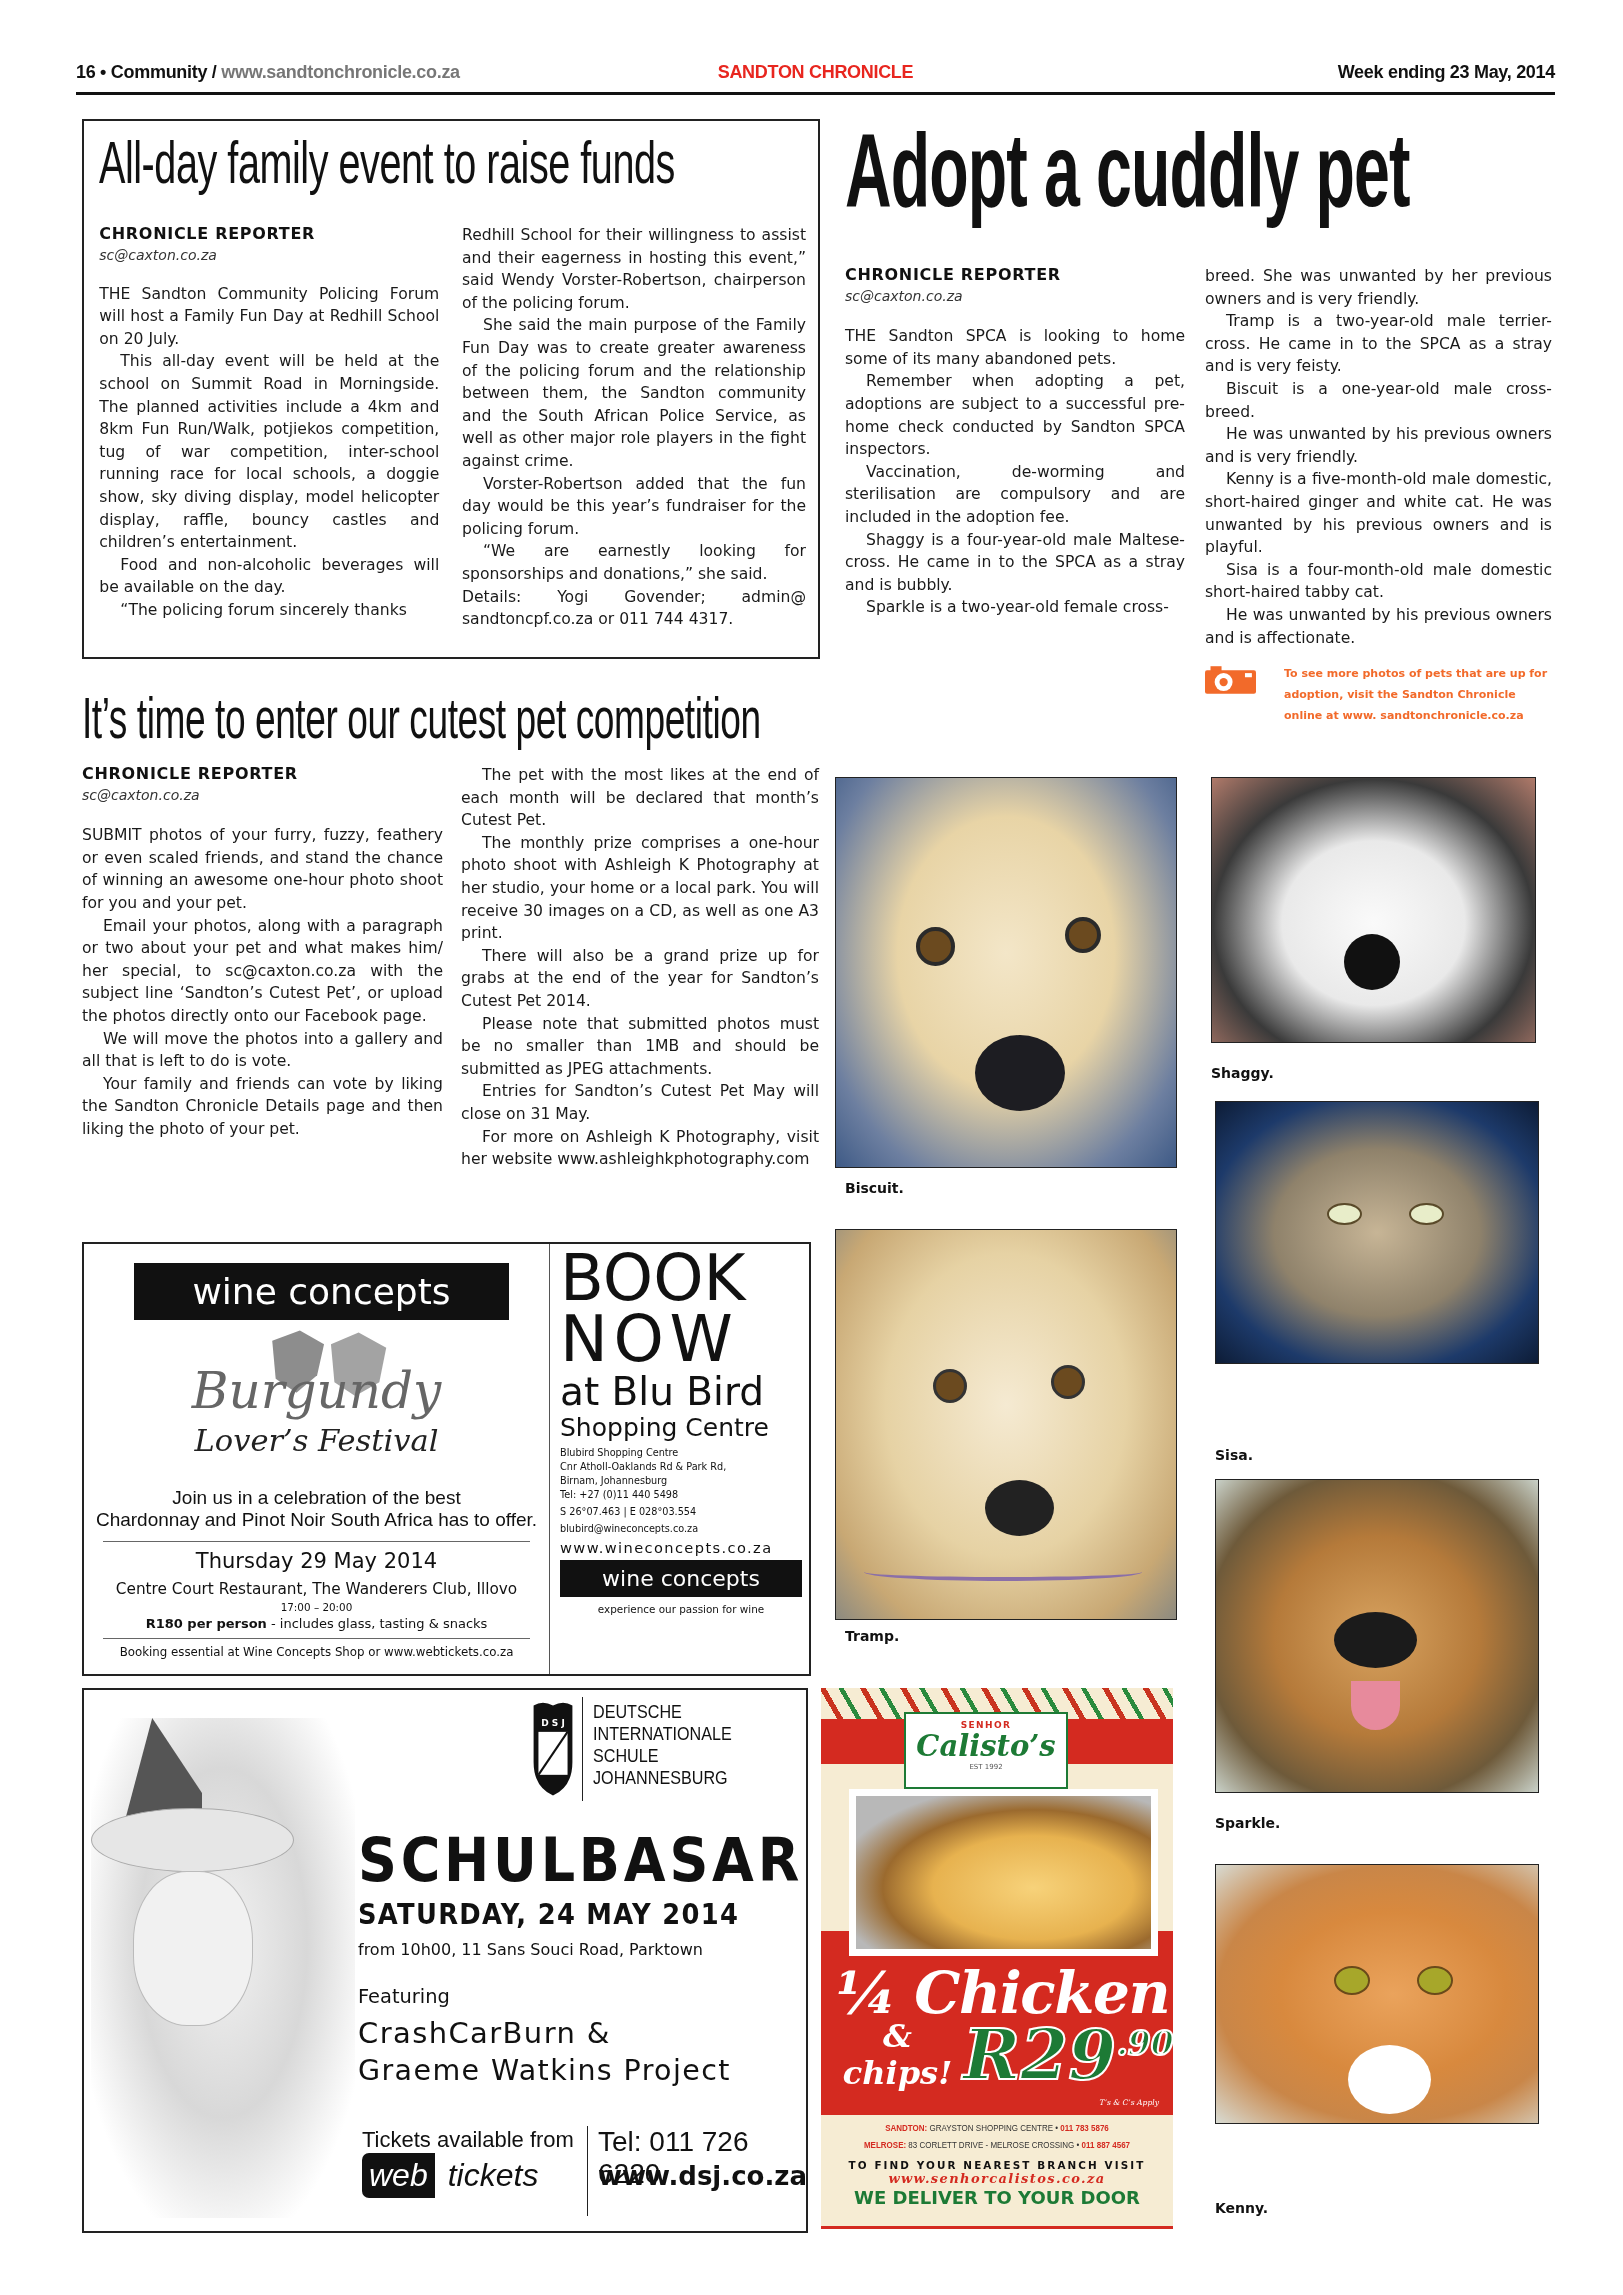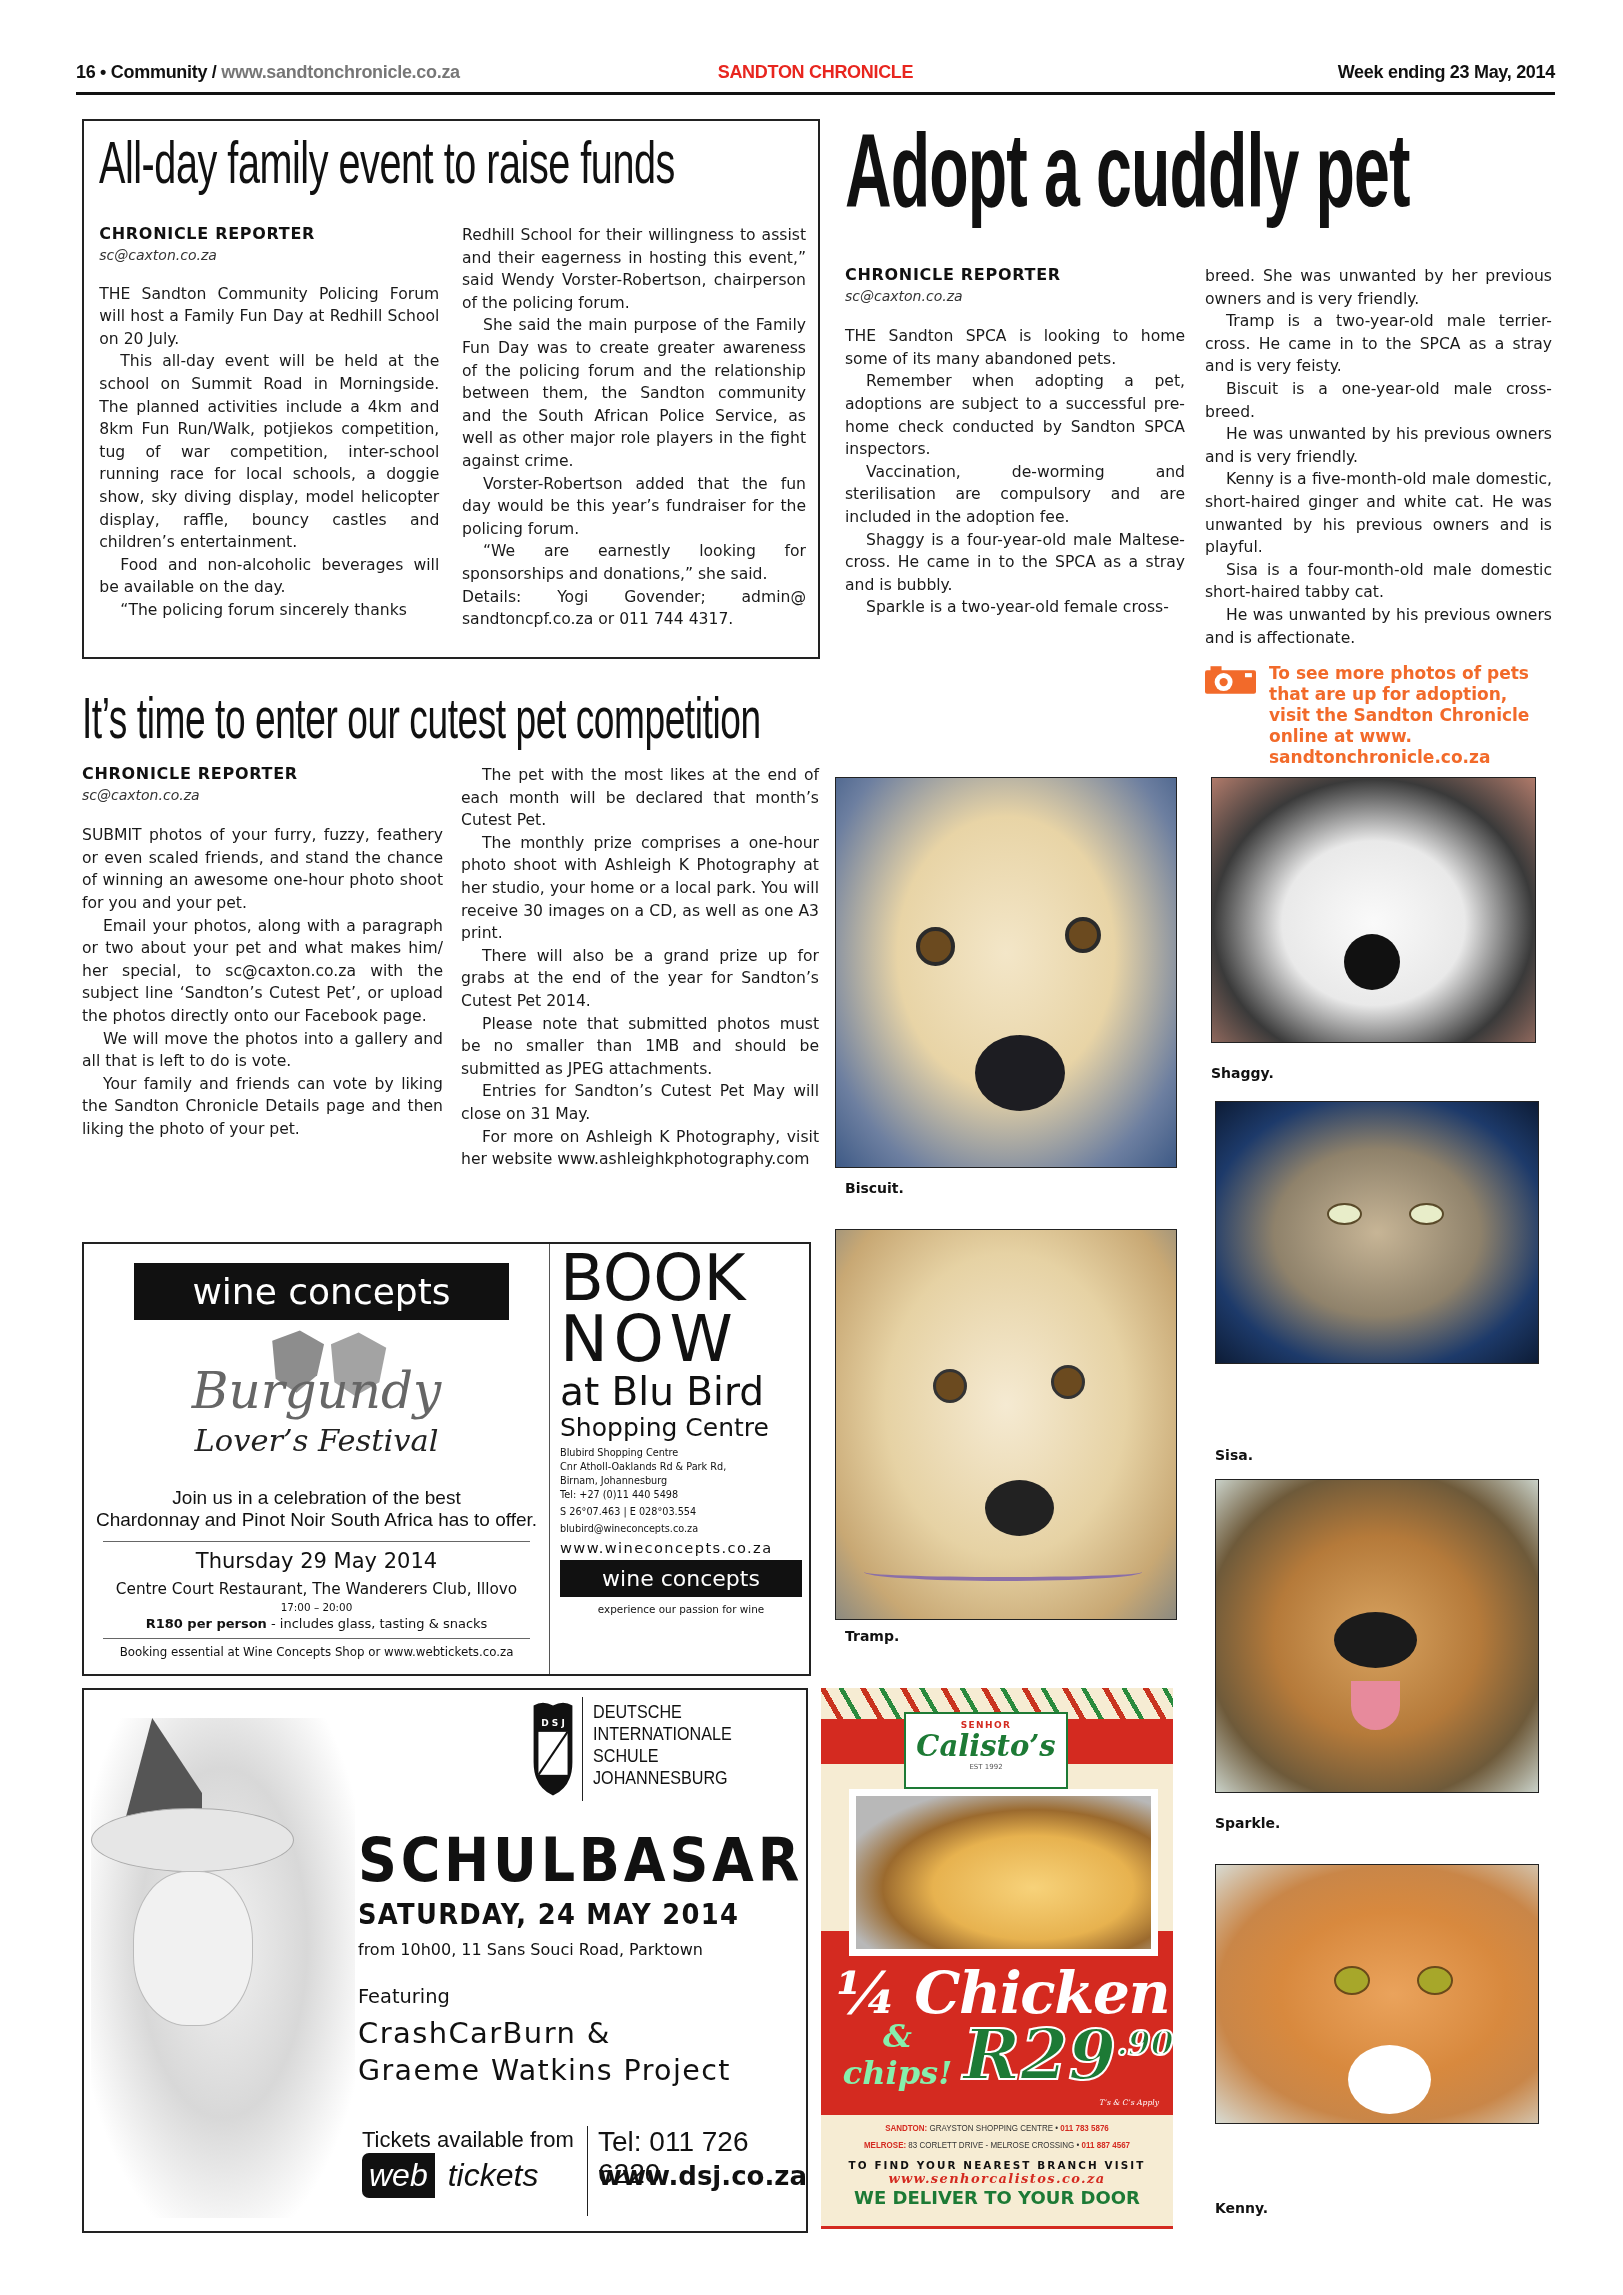--- a/index.html
+++ b/index.html
@@ -17,21 +17,21 @@
   .hl1{font-family:"Liberation Sans",sans-serif;font-weight:normal;font-size:60px;transform:scaleX(0.66);transform-origin:left top;white-space:nowrap;letter-spacing:-0.7px;}
   .hl-big{font-family:"Liberation Sans",sans-serif;font-weight:bold;font-size:104px;transform:scaleX(0.62);transform-origin:left top;white-space:nowrap;letter-spacing:-1.4px;}
   .hl2{font-family:"Liberation Sans",sans-serif;font-size:58px;transform:scaleX(0.64);transform-origin:left top;white-space:nowrap;letter-spacing:-0.7px;}
   .byline{font-family:"DejaVu Sans",sans-serif;font-weight:bold;font-size:16px;letter-spacing:0.7px;}
   .email{font-style:italic;font-size:14px;color:#333;margin-top:4.2px;}
   .col{font-family:"DejaVu Sans",sans-serif;font-size:15.6px;line-height:22.6px;text-align:justify;color:#1a1a1a;}
   .col p{margin:0;text-indent:21px;}
   .col p.first{text-indent:0;}
   .cap{font-family:"DejaVu Sans",sans-serif;font-weight:bold;font-size:14px;}
   .photo{border:1.4px solid #222;overflow:hidden;}
-  .promo{color:#f26a2a;font-weight:bold;font-size:17px;line-height:21px;}
+  .promo{color:#f26a2a;font-weight:bold;font-size:11px;line-height:21px;margin-left:15px;}
   
   .ad-wine{left:82px;top:1242px;width:725px;height:430px;border:2.1px solid #222;}
   .ad-dsj{left:82px;top:1688px;width:722px;height:541px;border:2.1px solid #222;}
   .ad-cal{left:821px;top:1688px;width:352px;height:538px;}
 </style>
 </head>
 <body>
 
 <div class="abs mast">
   <div class="left"><span>16 • Community / </span><span class="url">www.sandtonchronicle.co.za</span></div>
@@ -232,21 +232,21 @@
 <div class="abs ad-cal" style="background:#d42a20;">
   <div style="position:absolute;left:0;top:0;width:100%;height:31px;background:repeating-linear-gradient(60deg,#f6ecd3 0 14px,#c9331f 14px 19.4px,#f6ecd3 19.4px 30.5px,#2a8a3d 30.5px 35px);"></div>
   <div style="position:absolute;left:0;top:76px;width:100%;height:167px;background:#f6ecd3;"></div>
   <div style="position:absolute;left:83px;top:24px;width:160px;height:73px;background:#fff;border:2.8px solid #1d7a35;text-align:center;">
     <div style="font-family:'DejaVu Sans',sans-serif;font-weight:bold;font-size:9px;color:#d42a20;letter-spacing:1.4px;margin-top:5.6px;">SENHOR</div>
     <div style="font-family:'DejaVu Serif',serif;font-weight:bold;font-style:italic;font-size:29px;color:#1d7a35;line-height:33px;">Calisto’s</div>
     <div style="font-family:'DejaVu Sans',sans-serif;font-size:7px;color:#555;">EST 1992</div>
   </div>
   <div style="position:absolute;left:28px;top:101px;width:295px;height:153px;border:7px solid #fff;background:radial-gradient(ellipse at 60% 60%,#f7d27a 0%,#e7b24f 40%,#9b6a2e 60%,#b8b8b8 80%);"></div>
   <div style="position:absolute;left:15.3px;top:271px;font-family:'DejaVu Serif',serif;font-weight:bold;font-style:italic;font-size:58px;color:#fff;letter-spacing:-1.4px;">¼ Chicken</div>
-  <div style="position:absolute;left:21px;top:330px;width:111px;font-family:'DejaVu Serif',serif;font-weight:bold;font-style:italic;font-size:32px;color:#86efac;line-height:37px;text-align:center;">&amp; chips!</div>
+  <div style="position:absolute;left:21px;top:330px;width:111px;font-family:'DejaVu Serif',serif;font-weight:bold;font-style:italic;font-size:32px;color:#ffffff;line-height:37px;text-align:center;">&amp; chips!</div>
   <div style="position:absolute;left:142px;top:326px;font-family:'DejaVu Serif',serif;font-weight:bold;font-style:italic;font-size:69px;color:#1d7a35;-webkit-text-stroke:2.1px #fff;"><span>R29</span><sup style="font-size:33px;">.90</sup></div>
   <div style="position:absolute;right:14px;top:410px;font-family:'DejaVu Serif',serif;font-style:italic;font-size:7.6px;color:#fff;">T’s &amp; C’s Apply</div>
   <div style="position:absolute;left:0;top:427px;width:100%;height:111px;background:#f6ecd3;border-bottom:3.5px solid #d42a20;">
     <div style="text-align:center;font-family:'Liberation Sans',sans-serif;font-size:8.7px;color:#333;margin-top:8.3px;transform:scaleX(0.92);"><b style="color:#d42a20;">SANDTON:</b><span> GRAYSTON SHOPPING CENTRE • </span><b style="color:#d42a20;">011 783 5876</b></div>
     <div style="text-align:center;font-family:'Liberation Sans',sans-serif;font-size:8.7px;color:#333;margin-top:7px;transform:scaleX(0.92);"><b style="color:#d42a20;">MELROSE:</b><span> 83 CORLETT DRIVE - MELROSE CROSSING • </span><b style="color:#d42a20;">011 887 4567</b></div>
     <div style="text-align:center;font-family:'DejaVu Sans',sans-serif;font-weight:bold;font-size:10.4px;letter-spacing:2.1px;margin-top:8.3px;">TO FIND YOUR NEAREST BRANCH VISIT</div>
     <div style="text-align:center;font-family:'DejaVu Serif',serif;font-weight:bold;font-style:italic;font-size:13px;color:#d42a20;letter-spacing:1.4px;">www.senhorcalistos.co.za</div>
     <div style="text-align:center;font-family:'DejaVu Sans',sans-serif;font-weight:bold;font-size:18px;color:#1d7a35;margin-top:1.4px;">WE DELIVER TO YOUR DOOR</div>
   </div>
 </div>

